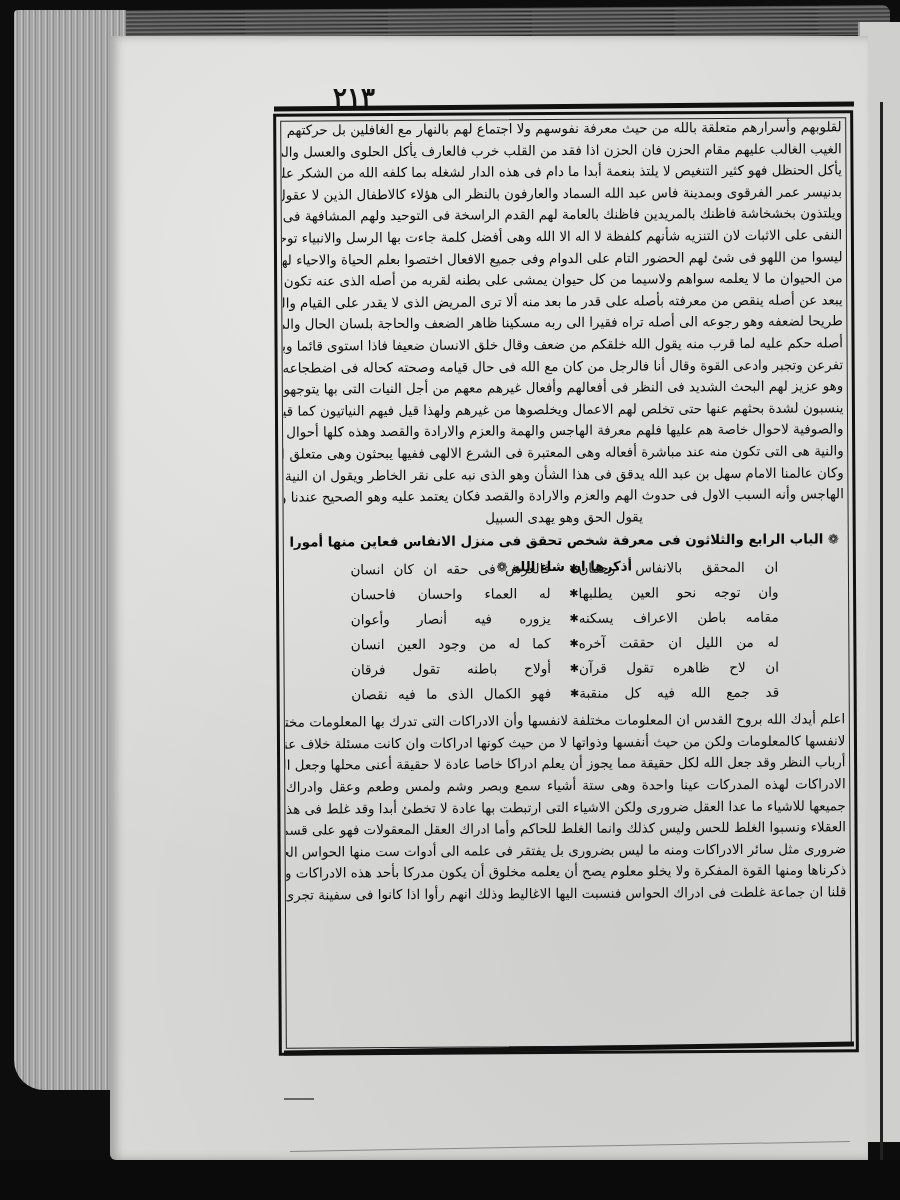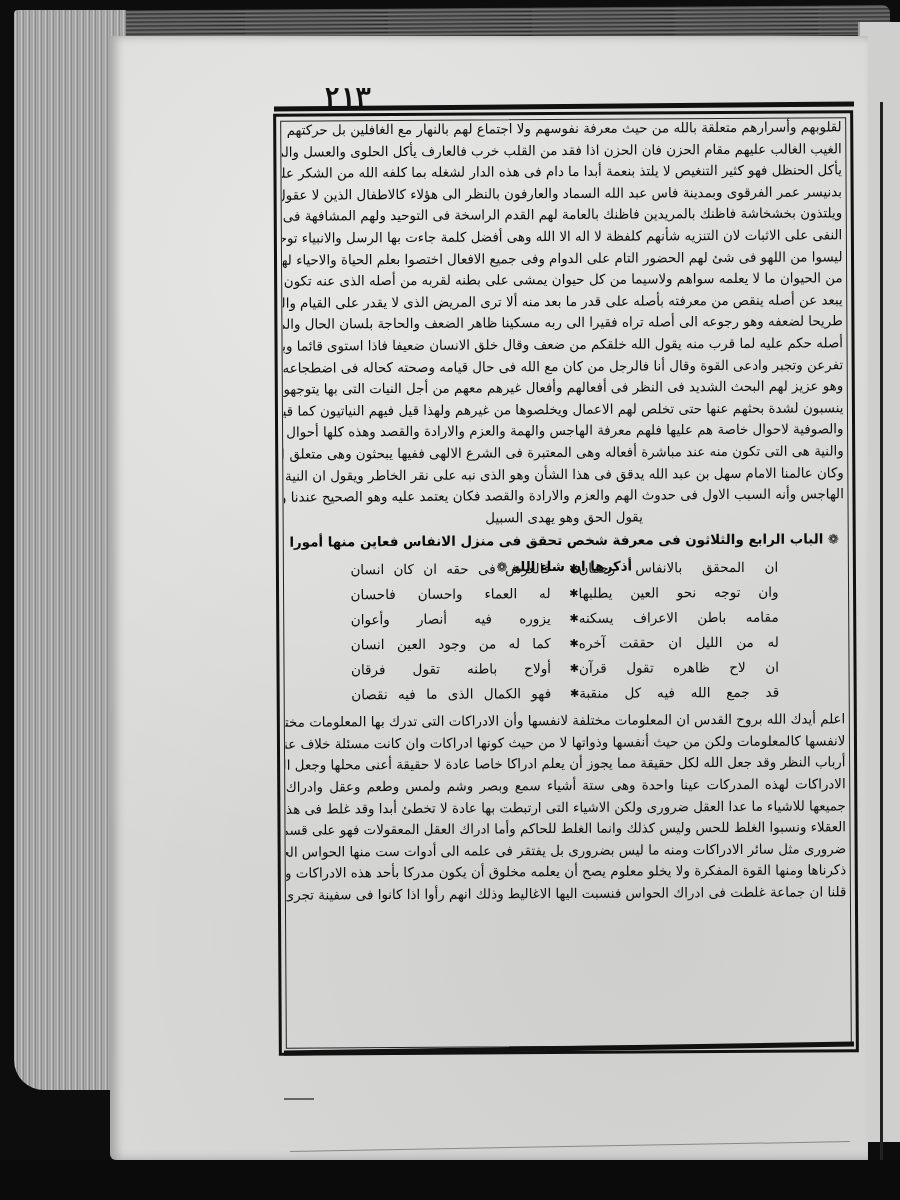--- a/index.html
+++ b/index.html
@@ -31,22 +31,22 @@
     }
     .next-page-edge {
       position: absolute; left: 858px; top: 22px; width: 42px; height: 1120px;
       background: #cfcfcd;
       border-left: 2px solid #9d9d9b;
     }
     .next-page-edge .rule {
       position: absolute; left: 20px; top: 80px; width: 3px; height: 1060px; background: #222;
     }
     .page-number {
-      position: absolute; left: 324px; top: 82px; width: 60px; 
-      font-family: Liberation Mono, monospace; font-weight: bold; font-size: 26px; color: #111;
+      position: absolute; left: 324px; top: 82px; width: 60px; text-align: center;
+      font-family: Liberation Serif, serif; font-weight: bold; font-size: 26px; color: #111;
       letter-spacing: 1px;
     }
     .frame {
       position: absolute; left: 276px; top: 112px; width: 574px; height: 936px;
       border: 3px solid #111;
       transform: rotate(-0.35deg);
     }
     .frame::before {
       content: ""; position: absolute; left: 4px; top: 4px; right: 4px; bottom: 4px;
       border: 1px solid #222;

